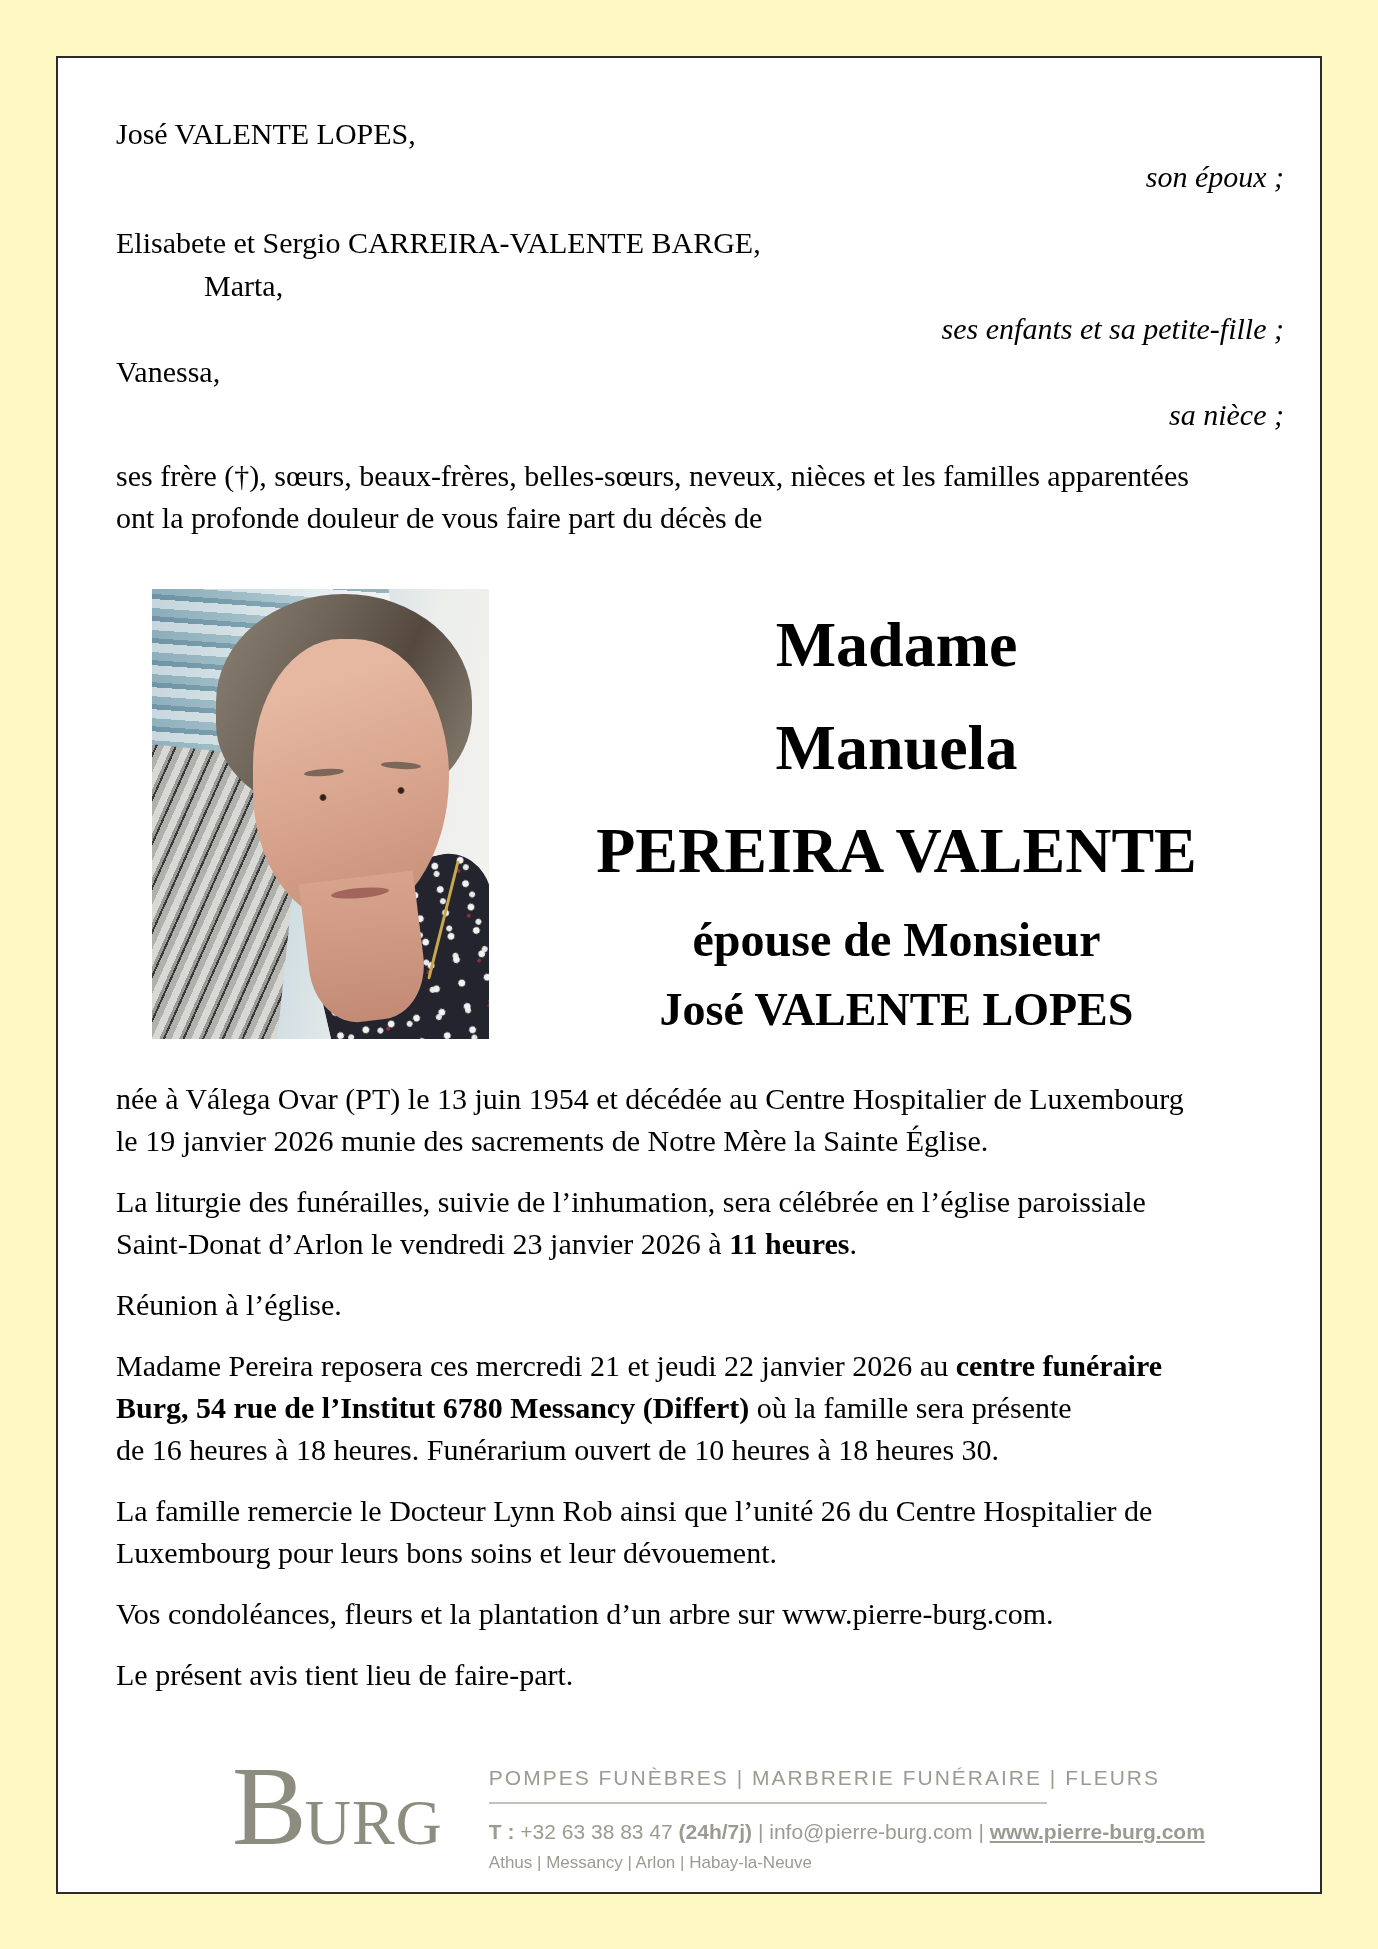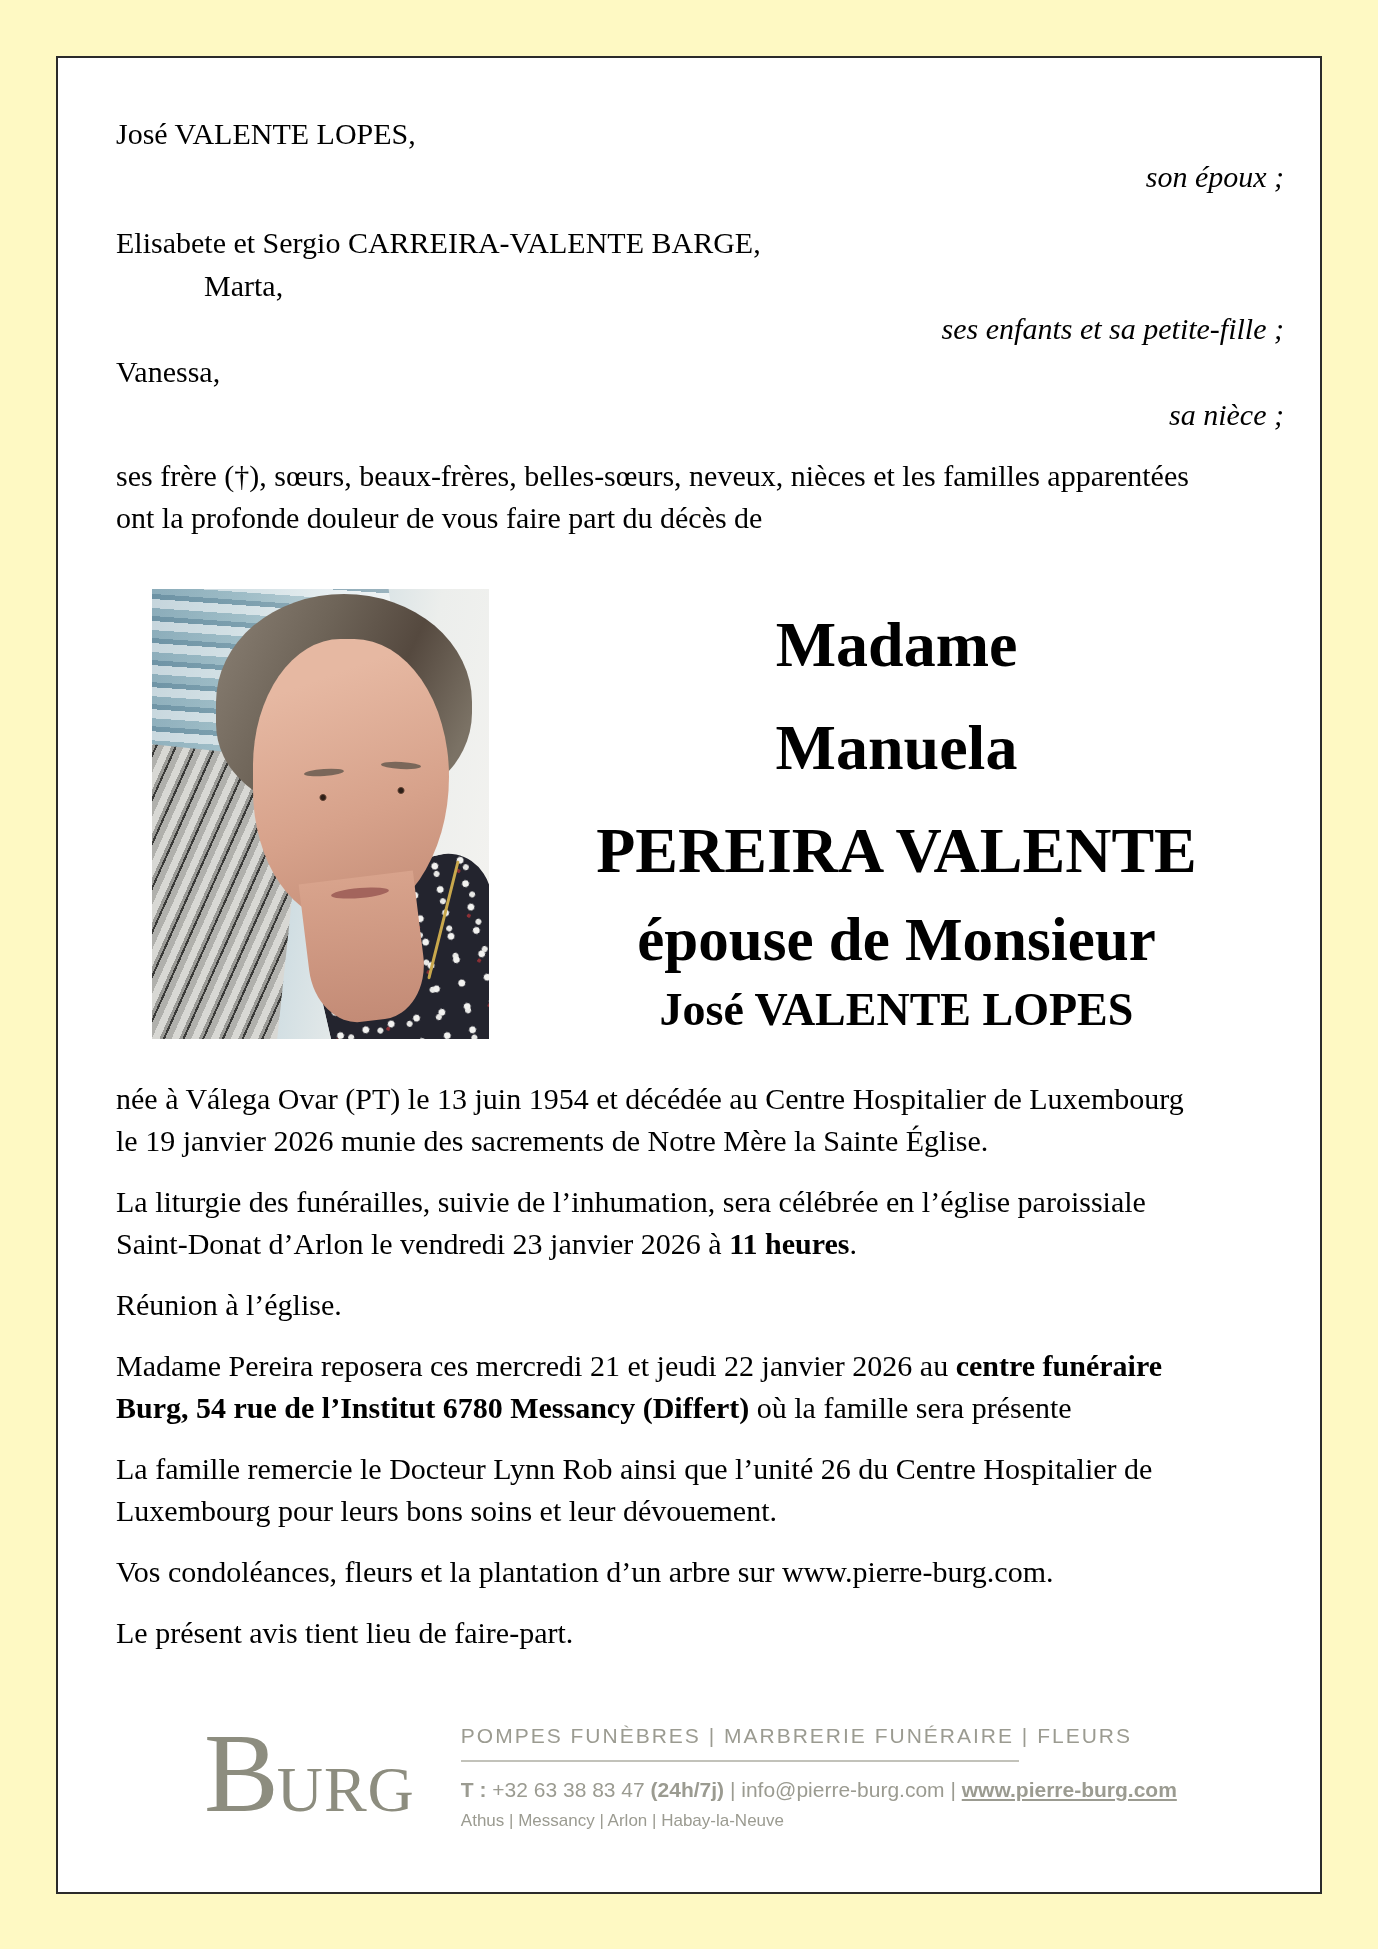--- a/index.html
+++ b/index.html
@@ -45,28 +45,28 @@
   .ph-eye.right{left:69%;top:43.5%;}
   .ph-brow{position:absolute;width:40px;height:7px;border-radius:50%;background:#7a675a;}
   .ph-brow.left{left:45%;top:40%;transform:rotate(-4deg);}
   .ph-brow.right{left:68%;top:38.5%;transform:rotate(3deg);}
   .ph-mouth{position:absolute;left:53%;top:66.5%;width:58px;height:10px;border-radius:50%;
     background:#a3645c;transform:rotate(-5deg);}
   .ph-chain{position:absolute;right:13%;top:60%;width:3px;height:27%;background:#c9a84c;
     border-radius:2px;transform:rotate(14deg);}
   .name-block{flex:1;text-align:center;padding:4px 0 0 20px;}
   .nb-big{font-size:64px;line-height:103px;font-weight:bold;}
-  .nb-med{font-size:61px;line-height:76px;font-weight:bold;}
+  .nb-med{font-size:48px;line-height:76px;font-weight:bold;}
   .nb-small{font-size:46px;line-height:64px;font-weight:bold;}
   
   .body-block{margin-top:36px;}
   .par{font-size:30px;line-height:42px;margin-top:19px;white-space:nowrap;}
   .par:first-child{margin-top:0;}
   
-  .footer{display:flex;align-items:center;margin-left:88px;margin-top:64px;
+  .footer{display:flex;align-items:flex-start;margin-left:116px;margin-top:64px;
     font-family:"Liberation Sans",sans-serif;color:var(--footer-text,#9b9b91);}
   .logo{font-family:"Liberation Serif",serif;color:var(--logo-color,#8d8d7f);
     font-size:64px;line-height:64px;letter-spacing:1px;margin-top:14px;}
   .logo::first-letter{font-size:112px;letter-spacing:-2px;}
   .footer-col{margin-left:46px;width:558px;}
   .services{font-size:21px;letter-spacing:2px;white-space:nowrap;margin-top:6px;}
   .sep{border:none;border-top:2px solid #c2c2ba;margin:12px 0 16px 0;}
   .contact{font-size:21px;white-space:nowrap;}
   .cities{font-size:17px;margin-top:9px;white-space:nowrap;}
 </style>
@@ -109,21 +109,21 @@
           <div class="nb-big">PEREIRA VALENTE</div>
           <div class="nb-med">épouse de Monsieur</div>
           <div class="nb-small">José VALENTE LOPES</div>
         </div>
       </div>
 
       <div class="body-block">
         <div class="par"><span>née à Válega Ovar (PT) le 13 juin 1954 et décédée au Centre Hospitalier de Luxembourg</span><br><span>le 19 janvier 2026 munie des sacrements de Notre Mère la Sainte Église.</span></div>
         <div class="par"><span>La liturgie des funérailles, suivie de l’inhumation, sera célébrée en l’église paroissiale</span><br><span>Saint-Donat d’Arlon le vendredi 23 janvier 2026 à </span><span style="font-weight: bold;">11 heures</span><span>.</span></div>
         <div class="par"><span>Réunion à l’église.</span></div>
-        <div class="par"><span>Madame Pereira reposera ces mercredi 21 et jeudi 22 janvier 2026 au </span><span style="font-weight: bold;">centre funéraire</span><br><span style="font-weight: bold;">Burg, 54 rue de l’Institut 6780 Messancy (Differt)</span><span> où la famille sera présente</span><br></div>
+        <div class="par"><span>Madame Pereira reposera ces mercredi 21 et jeudi 22 janvier 2026 au </span><span style="font-weight: bold;">centre funéraire</span><br><span style="font-weight: bold;">Burg, 54 rue de l’Institut 6780 Messancy (Differt)</span><span> où la famille sera présente</span><br><span>de 16 heures à 18 heures. Funérarium ouvert de 10 heures à 18 heures 30.</span></div>
         <div class="par"><span>La famille remercie le Docteur Lynn Rob ainsi que l’unité 26 du Centre Hospitalier de</span><br><span>Luxembourg pour leurs bons soins et leur dévouement.</span></div>
         <div class="par"><span>Vos condoléances, fleurs et la plantation d’un arbre sur www.pierre-burg.com.</span></div>
         <div class="par"><span>Le présent avis tient lieu de faire-part.</span></div>
       </div>
 
       <div class="footer">
         <div class="logo">BURG</div>
         <div class="footer-col">
           <div class="services">POMPES FUNÈBRES  |  MARBRERIE FUNÉRAIRE  |  FLEURS</div>
           <hr class="sep">

